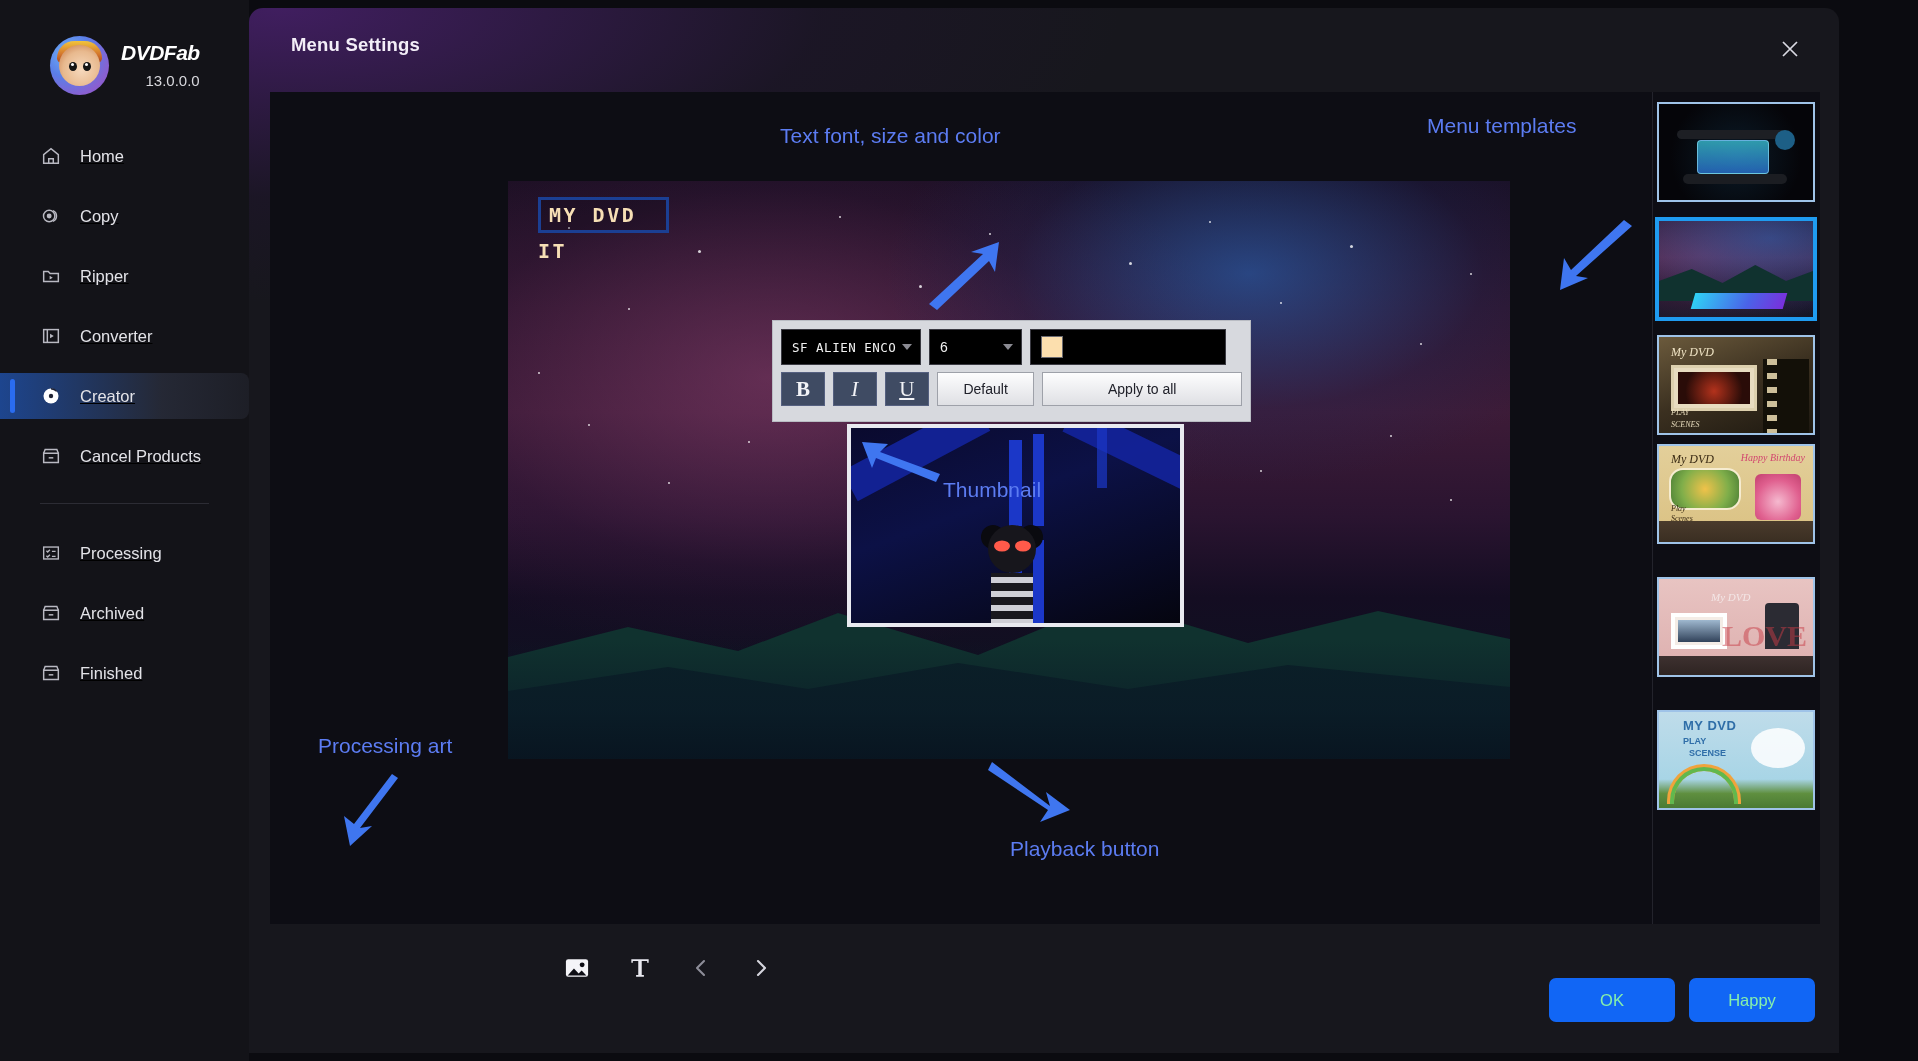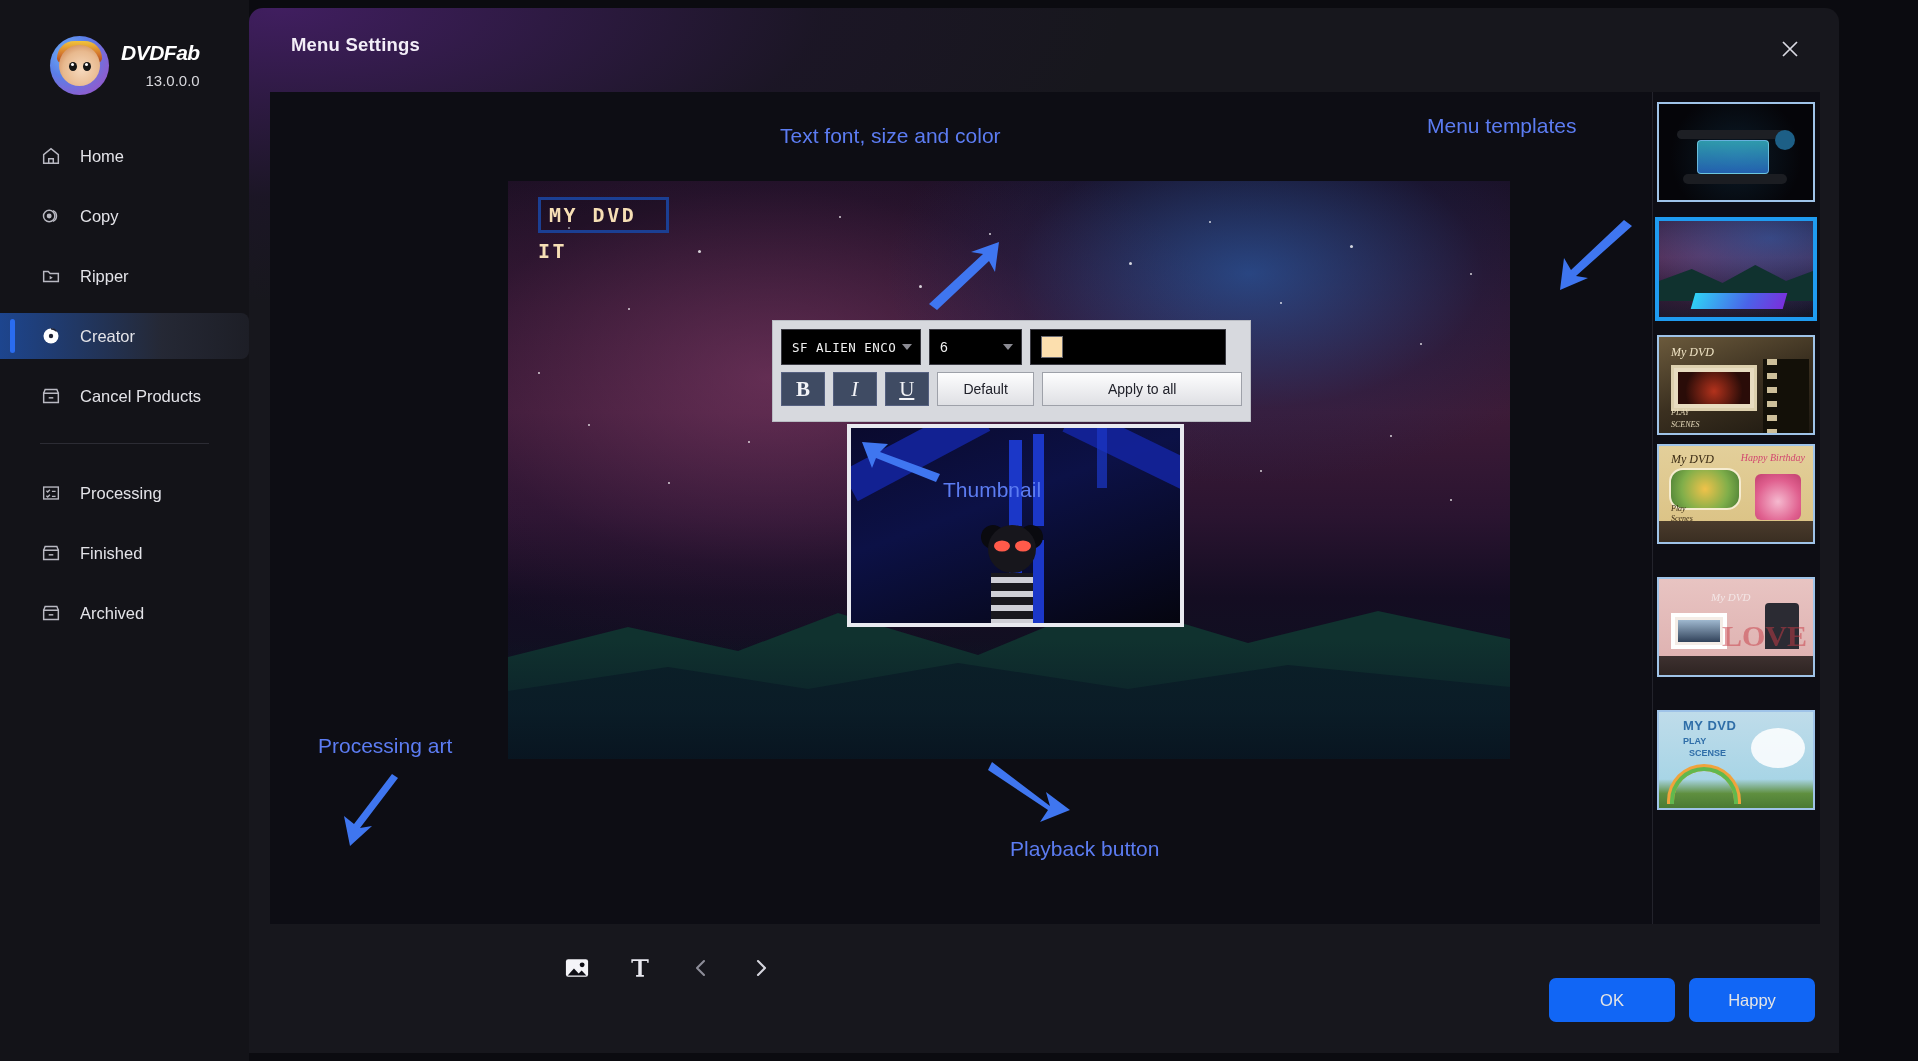--- a/index.html
+++ b/index.html
@@ -42,21 +42,21 @@
     content:""; position:absolute; left:2px; top:1px; width:3px; height:3px;
     border-radius:50%; background:#fff;
   }
   .brand-col { display: flex; flex-direction: column; align-items: flex-end; }
   .brand-name {
     font-size: 21px; font-weight: 800; color: #ffffff; letter-spacing: -0.5px;
     font-style: italic; line-height: 1;
   }
   .brand-ver { font-size: 15px; color: #d8d8dd; margin-top: 9px; margin-left: 4px; }
 
-  .nav { margin-top: 38px; }
+  .nav { margin-top: 38px; text-decoration: underline; }
   .nav-item {
     display: flex; align-items: center; gap: 18px;
     height: 46px; padding-left: 40px; margin-bottom: 14px;
     color: #e3e3e8; font-size: 16.5px; position: relative;
     cursor: pointer;
   }
   .nav-item .ico { width: 22px; height: 22px; flex: 0 0 auto; display:block; }
   .nav-item.active {
     background: linear-gradient(90deg, rgba(31,78,163,0.85) 0%, rgba(40,44,58,0.85) 65%, rgba(36,38,48,0.6) 100%);
     border-radius: 0 8px 8px 0;
@@ -278,21 +278,21 @@
   .t6 .ttl { position: absolute; left: 24px; top: 6px; color: #2f6ea8; font-weight: 800; font-size: 13px; letter-spacing:.5px; }
   .t6 .pl { position: absolute; left: 24px; top: 24px; color: #2f6ea8; font-weight: 700; font-size: 9px; }
   .t6 .sc { position: absolute; left: 30px; top: 36px; color: #2f6ea8; font-weight: 700; font-size: 9px; }
   .t6 .cloud { position: absolute; right: 8px; top: 16px; width: 54px; height: 40px; border-radius: 50%;
     background: rgba(255,255,255,.85); }
 
   
   #footer { position: absolute; left: 0; bottom: 0; width: 1590px; height: 129px; }
   .fbtn {
     position: absolute; top: 54px; height: 44px; border-radius: 7px;
-    background: #1166f5; color: #e5e5e5; font-size: 16.5px; border: none;
+    background: #1166f5; color: #86efac; font-size: 16.5px; border: none;
     display: flex; align-items: center; justify-content: center; cursor: pointer;
   }
   #btn-ok { left: 1300px; width: 126px; }
   #btn-cancel { left: 1440px; width: 126px; }
 </style>
 </head>
 <body>
 
 <div id="app">
 
@@ -326,20 +326,28 @@
           </svg>
         <span>Copy</span>
       </div>
       <div class="nav-item">
         <svg class="ico" viewBox="0 0 24 24" fill="none" stroke="#b9b9c2" stroke-width="1.6">
             <path d="M4 18V7h5l2 2.2h9V18z"></path>
             <path d="M10.5 11.8v4l3.4-2z" fill="#b9b9c2" stroke="none"></path>
           </svg>
         <span>Ripper</span>
       </div>
+      <div class="nav-item">
+        <svg class="ico" viewBox="0 0 24 24" fill="none" stroke="#b9b9c2" stroke-width="1.6">
+            <rect x="4" y="5" width="16" height="14"></rect>
+            <path d="M8 5v14"></path>
+            <path d="M11 9.5v5l4-2.5z" fill="#b9b9c2" stroke="none"></path>
+          </svg>
+        <span>Converter</span>
+      </div>
       <div class="nav-item active">
         <svg class="ico" viewBox="0 0 24 24">
             <circle cx="12" cy="12" r="8.2" fill="#fff"></circle>
             <circle cx="12" cy="12" r="2.4" fill="#1f2233"></circle>
             <path d="M12 4a8 8 0 0 1 6.2 3" stroke="#1f2233" stroke-width="1.6" fill="none"></path>
           </svg>
         <span>Creator</span>
       </div>
       <div class="nav-item nowrap">
         <svg class="ico" viewBox="0 0 24 24" fill="none" stroke="#b9b9c2" stroke-width="1.6">
@@ -358,29 +366,29 @@
             <path d="M7 9.5l1.4 1.4 2.4-2.4M13 10.2h4M7 15l1.4 1.4 2.4-2.4M13 15.7h4"></path>
           </svg>
         <span>Processing</span>
       </div>
       <div class="nav-item">
         <svg class="ico" viewBox="0 0 24 24" fill="none" stroke="#b9b9c2" stroke-width="1.6">
             <path d="M4 9h16v10H4z"></path>
             <path d="M4 9l1.6-4h12.8L20 9"></path>
             <path d="M9.5 14h5"></path>
           </svg>
-        <span>Finished</span>
+        <span>Archived</span>
       </div>
       <div class="nav-item">
         <svg class="ico" viewBox="0 0 24 24" fill="none" stroke="#b9b9c2" stroke-width="1.6">
             <path d="M4 9h16v10H4z"></path>
             <path d="M4 9l1.6-4h12.8L20 9"></path>
             <path d="M9.5 14h5"></path>
           </svg>
-        <span>Archived</span>
+        <span>Finished</span>
       </div>
     </div>
   </div>
 
   <div id="dialog">
 
     <div id="dialog-header">
       <div id="dialog-title">Menu Settings</div>
       <div id="close-btn">
         <svg viewBox="0 0 26 26" width="26" height="26" fill="none" stroke="#d9d9e2" stroke-width="1.7">

